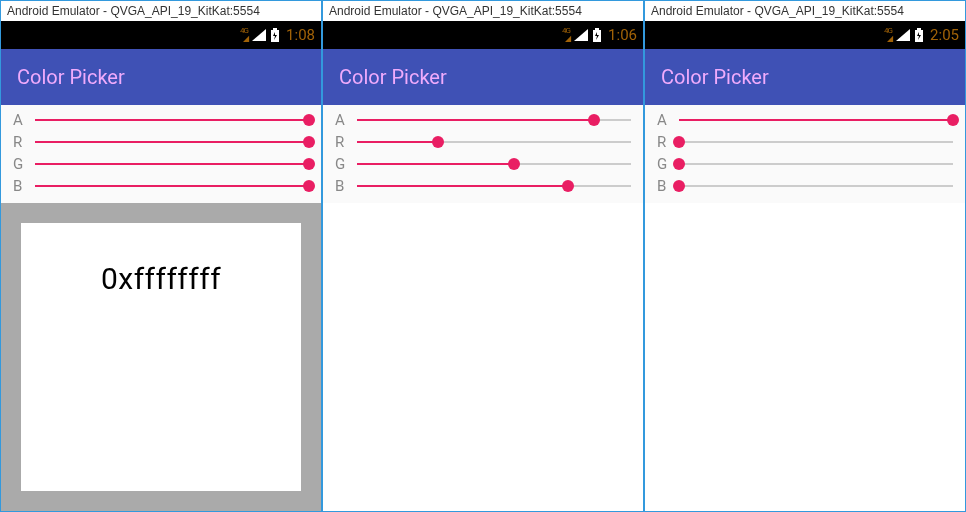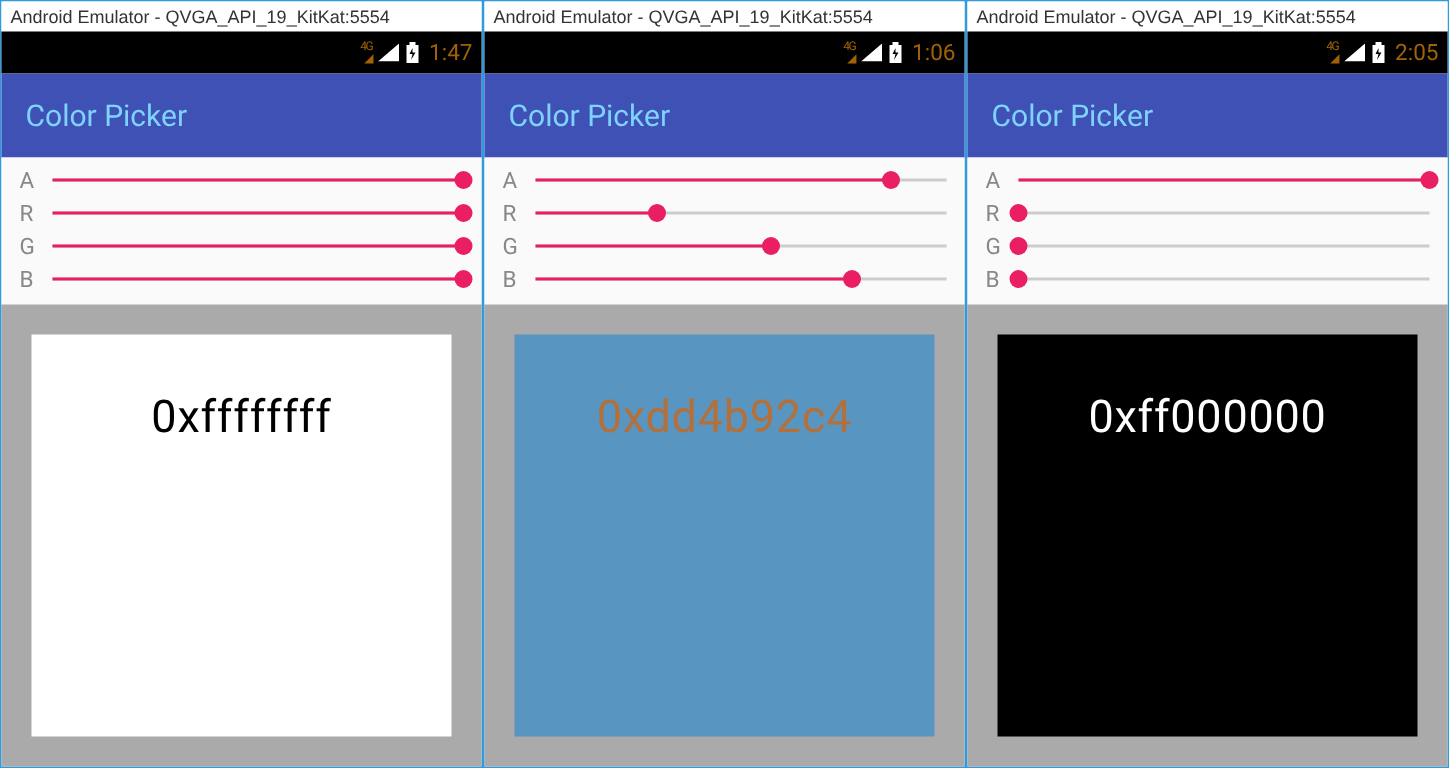--- a/index.html
+++ b/index.html
@@ -48,21 +48,21 @@
     .status-bar .signal-icon svg,
     .status-bar .battery-icon svg {
       display: block;
     }
     .status-bar .clock {
       font-size: 15px;
       margin-left: 2px;
     }
     .app-bar {
       background: #3f51b5;
-      color: #7dd3fc;
+      color: #f0abfc;
       height: 56px;
       display: flex;
       align-items: center;
       padding: 0 16px;
       font-size: 20px;
       font-weight: 400;
     }
     .sliders {
       background: #fafafa;
       padding: 4px 12px 6px 12px;
@@ -138,21 +138,21 @@
           <path d="M0 12 L14 12 L14 0 Z" fill="#fff"></path>
         </svg>
     </span>
     <span class="battery-icon">
       <svg width="10" height="14" viewBox="0 0 10 14">
           <rect x="1" y="2" width="8" height="12" fill="#fff"></rect>
           <rect x="3" y="0" width="4" height="2" fill="#fff"></rect>
           <path d="M5 4 L3 8 L5 8 L4 12 L7 7 L5 7 Z" fill="#000"></path>
         </svg>
     </span>
-    <span class="clock">1:47</span>
+    <span class="clock">1:08</span>
   </div>
   <div class="app-bar">
     <span>Color Picker</span>
   </div>
   <div class="sliders">
     <div class="slider-row">
       <span class="slider-label">A</span>
       <div class="slider-track">
         <div class="slider-rail"></div>
         <div class="slider-fill" style="width: 100%;"></div>
@@ -239,25 +239,20 @@
     </div>
     <div class="slider-row">
       <span class="slider-label">B</span>
       <div class="slider-track">
         <div class="slider-rail"></div>
         <div class="slider-fill" style="width: 76.8627%;"></div>
         <div class="slider-thumb" style="left: 76.8627%;"></div>
       </div>
     </div>
   </div>
-  <div class="preview-area">
-    <div class="preview-box" style="background: rgba(75, 146, 196, 0.867);">
-      <span style="color: rgb(180, 112, 59);">0xdd4b92c4</span>
-    </div>
-  </div>
 </div>
 
 <div class="emulator">
   <div class="window-title">Android Emulator - QVGA_API_19_KitKat:5554</div>
   <div class="status-bar">
     <span class="net-icon"><span>4G</span><br>◢</span>
     <span class="signal-icon">
       <svg width="14" height="12" viewBox="0 0 14 12">
           <path d="M0 12 L14 12 L14 0 Z" fill="#fff"></path>
         </svg>
@@ -301,18 +296,13 @@
     </div>
     <div class="slider-row">
       <span class="slider-label">B</span>
       <div class="slider-track">
         <div class="slider-rail"></div>
         <div class="slider-fill" style="width: 0%;"></div>
         <div class="slider-thumb" style="left: 0%;"></div>
       </div>
     </div>
   </div>
-  <div class="preview-area">
-    <div class="preview-box" style="background: rgb(0, 0, 0);">
-      <span style="color: rgb(255, 255, 255);">0xff000000</span>
-    </div>
-  </div>
 </div>
 
 </body></html>

